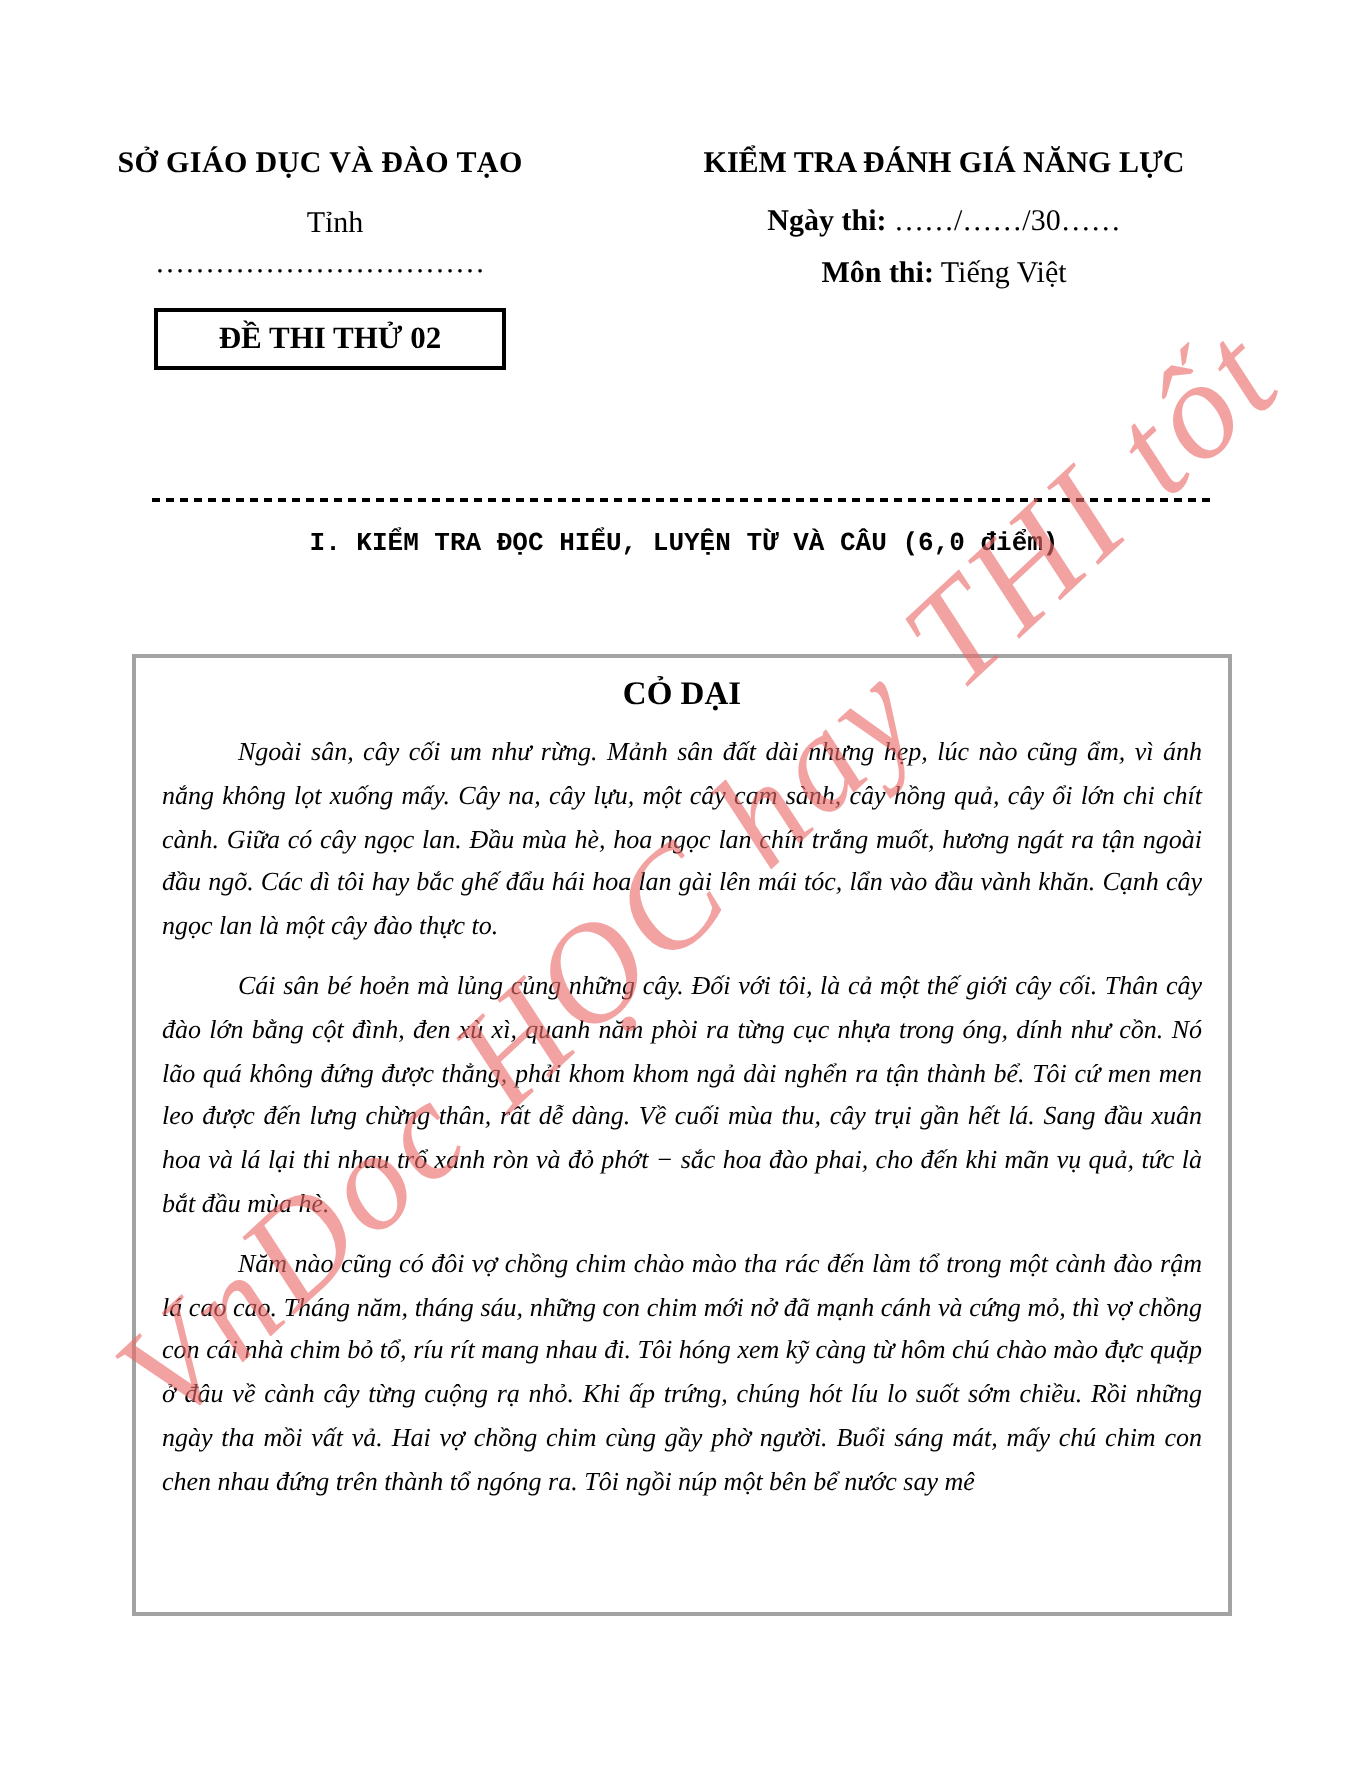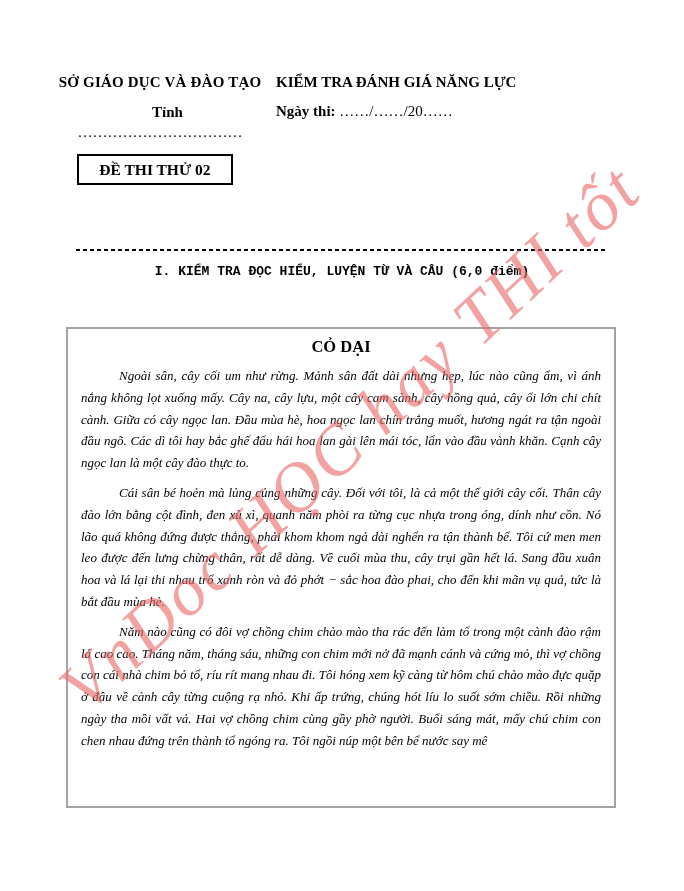--- a/index.html
+++ b/index.html
@@ -13,30 +13,30 @@
     overflow:hidden;
     margin:0 auto;
   }
   
   .hdr-left {
     position:absolute; left:58px; top:72px; width:204px;
     text-align:center; font-size:15px; line-height:20px;
   }
   .org { font-weight:bold; letter-spacing:.2px; }
   .province { margin-top:10px; }
-  .province b { font-weight:bold;margin-left:15px; }
+  .province b { font-weight:normal;margin-left:15px; }
   .exam-box {
-    position:absolute; left:77px; top:154px; width:156px; height:31px;
+    position:absolute; left:77px; top:154px; width:176px; height:31px;
     border:2px solid #000;
     display:flex; align-items:center; justify-content:center;
     font-weight:bold; font-size:15.5px;
   }
   .hdr-right {
     position:absolute; left:276px; top:72px; width:392px;
-    text-align:left; font-size:15px; line-height:20px;
+    text-align:center; font-size:15px; line-height:20px;
   }
   .hdr-right .row { margin-bottom:9px; }
   .hdr-right .row.tight { margin-bottom:6px; }
   .hdr-right b { font-weight:bold; }
   .time-note { font-style:italic; font-size:15px; margin-top:2px; }
   
   .sep {
     position:absolute; left:76px; top:249px; width:530px; height:2px;
     background:repeating-linear-gradient(to right,#000 0 4px,transparent 4px 7px);
   }
@@ -87,21 +87,23 @@
     </div>
   </div>
 
   <div class="exam-box">
     <span>ĐỀ THI THỬ 02</span>
   </div>
 
   <div class="hdr-right">
     <div class="row"><b>KIỂM TRA ĐÁNH GIÁ NĂNG LỰC</b></div>
     <div class="row tight"><b>Ngày thi:</b>
-      <span>……/……/20……</span></div>
+      <span>……/……/30……</span></div>
+    <div class="row tight"><b>Môn thi:</b>
+      <span>Tiếng Việt</span></div>
   </div>
 
   <div class="sep"></div>
 
   <div class="section-title">I. KIỂM TRA ĐỌC HIỂU, LUYỆN TỪ VÀ CÂU (6,0 điểm)</div>
 
   <div class="passage-box">
     <div class="passage-title">CỎ DẠI</div>
     <p>Ngoài sân, cây cối um như rừng. Mảnh sân đất dài nhưng hẹp, lúc nào cũng ẩm, vì ánh nắng không lọt xuống mấy. Cây na, cây lựu, một cây cam sành, cây hồng quả, cây ổi lớn chi chít cành. Giữa có cây ngọc lan. Đầu mùa hè, hoa ngọc lan chín trắng muốt, hương ngát ra tận ngoài đầu ngõ. Các dì tôi hay bắc ghế đẩu hái hoa lan gài lên mái tóc, lẩn vào đầu vành khăn. Cạnh cây ngọc lan là một cây đào thực to.</p>
     <p>Cái sân bé hoẻn mà lủng củng những cây. Đối với tôi, là cả một thế giới cây cối. Thân cây đào lớn bằng cột đình, đen xù xì, quanh năm phòi ra từng cục nhựa trong óng, dính như cồn. Nó lão quá không đứng được thẳng, phải khom khom ngả dài nghển ra tận thành bể. Tôi cứ men men leo được đến lưng chừng thân, rất dễ dàng. Về cuối mùa thu, cây trụi gần hết lá. Sang đầu xuân hoa và lá lại thi nhau trổ xanh ròn và đỏ phớt − sắc hoa đào phai, cho đến khi mãn vụ quả, tức là bắt đầu mùa hè.</p>

